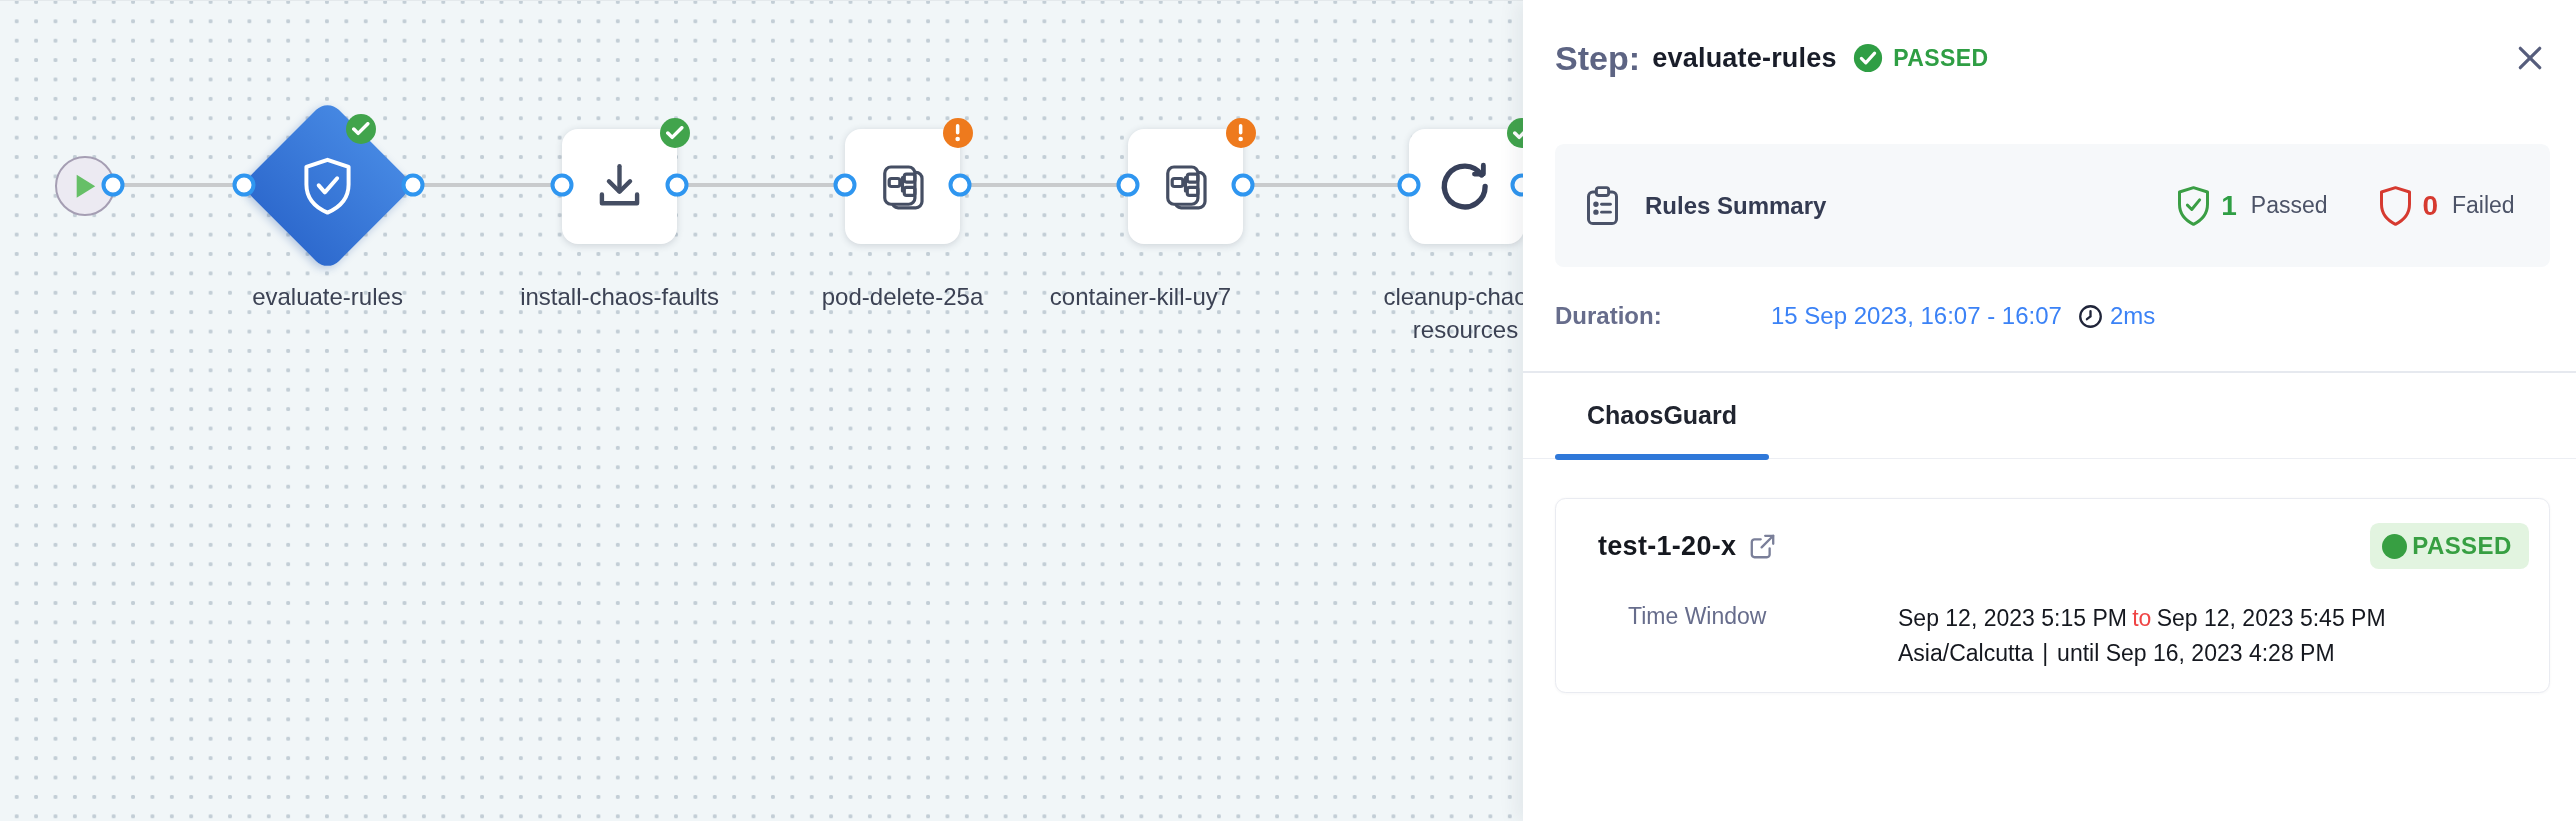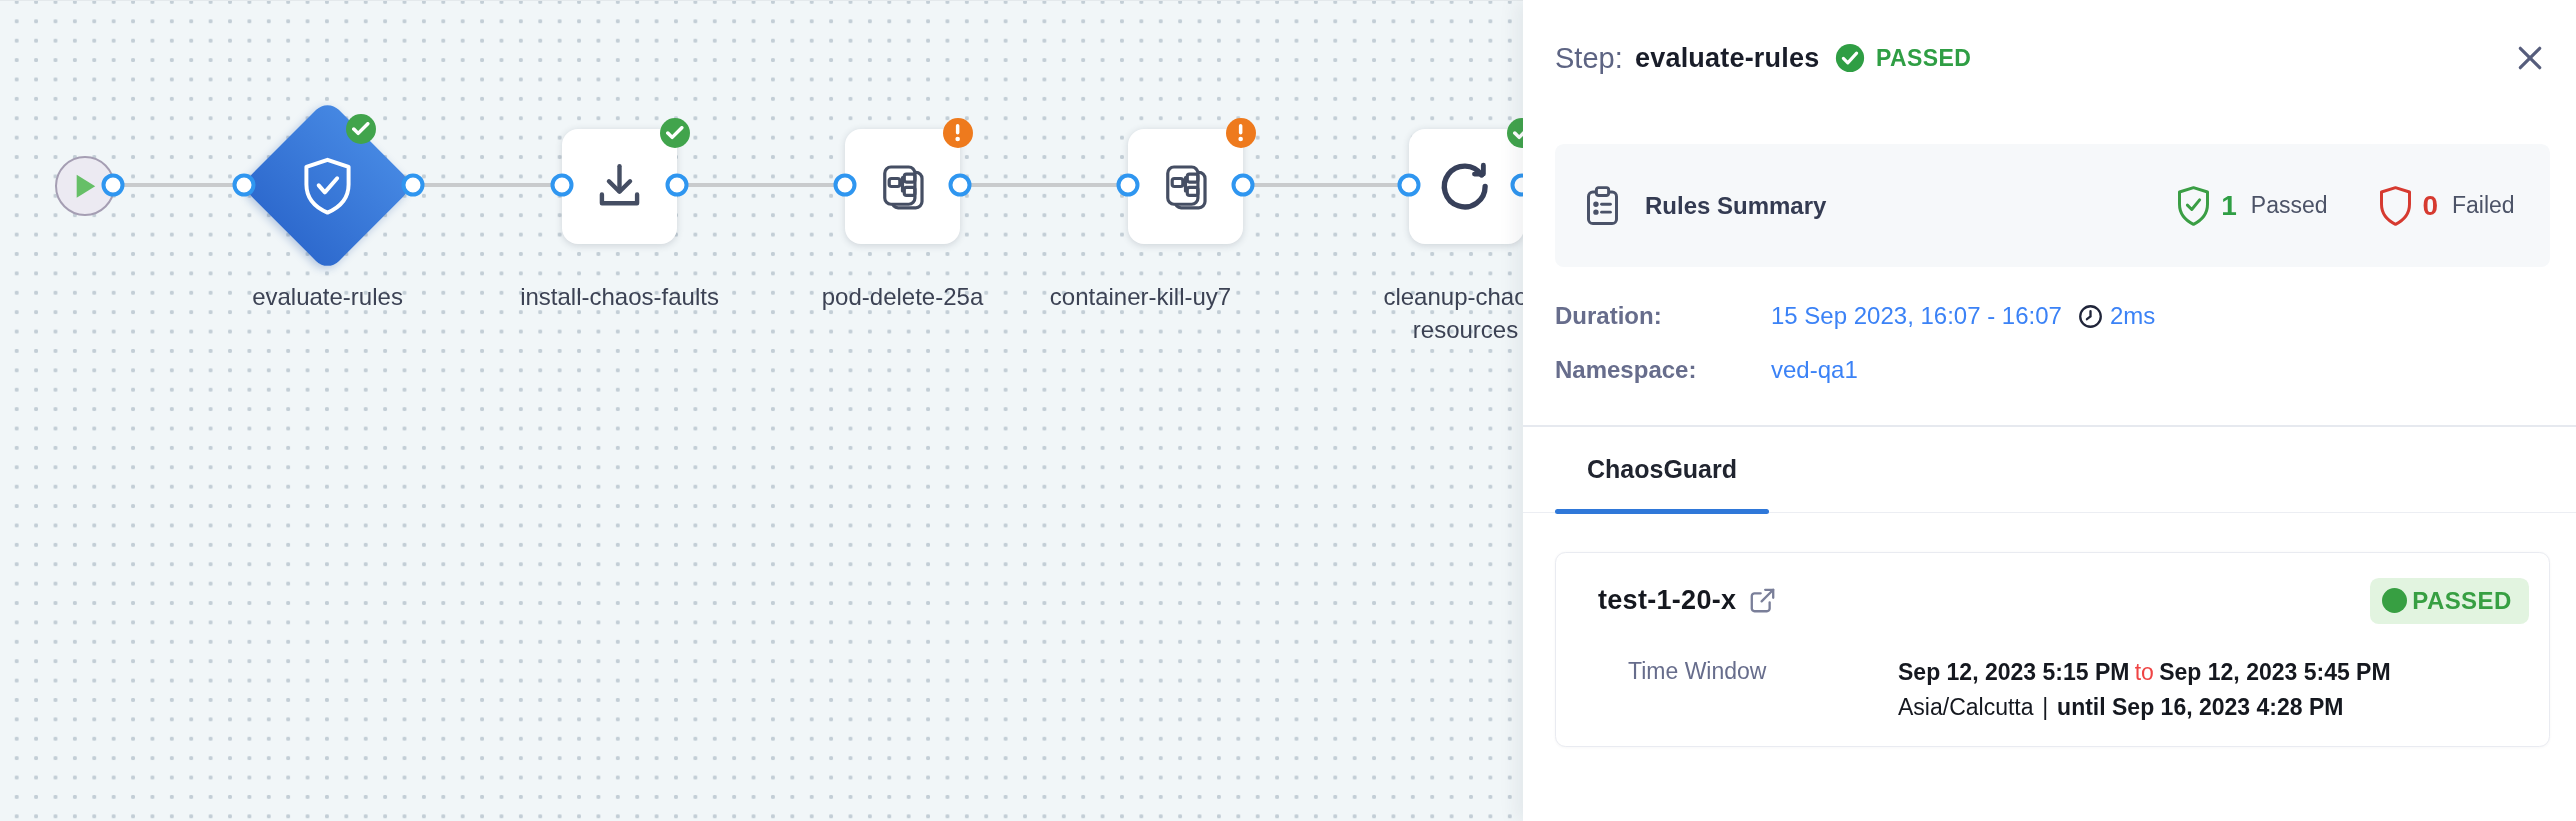--- a/index.html
+++ b/index.html
@@ -63,21 +63,21 @@
   .lbl-container{ left:1026px; }
   .lbl-cleanup  { left:1351px; }
 
   
   .panel {
     position:absolute; left:1523px; top:0; width:1053px; height:822px; background:#fff; z-index:10;
     box-shadow:-7px 0 17.6px rgba(40,50,70,.07);
     padding:0 26.4px 0 32px;
   }
   .p-header { margin-top:37px; height:42px; display:flex; align-items:center; }
-  .p-header .step-label { font-size:29px; color:#5d6483; font-weight:normal; margin-right:12.3px; }
+  .p-header .step-label { font-size:34px; color:#5d6483; font-weight:bold; margin-right:12.3px; }
   .p-header .step-name  { font-size:27px; color:#191d29; font-weight:bold; margin-right:16px; letter-spacing:0.2px; }
   .p-header .hdr-status { font-size:23px; color:#2f9e44; font-weight:bold; margin-left:10.6px; letter-spacing:0.4px; }
   .close-btn { margin-left:auto; width:39px; height:39px; display:flex; align-items:center; justify-content:center; cursor:pointer; }
 
   .rules-box {
     margin-top:65px; height:123px; border-radius:8.8px; background:#f6f8fa;
     display:flex; align-items:center; padding:0 35px 0 28px;
   }
   .rules-title { font-size:24px; font-weight:bold; color:#343b52; margin-left:23px; }
   .rb-right { margin-left:auto; display:flex; align-items:center; }
@@ -112,21 +112,21 @@
     margin-left:auto; height:46px; border-radius:8.8px; background:#e2f4e0;
     display:flex; align-items:center; padding:0 17.6px 0 12.3px;
   }
   .gc-pill .dot { width:25px; height:25px; border-radius:50%; background:#379f42; margin-right:5.3px; }
   .gc-pill .txt { font-size:24px; font-weight:bold; color:#379f42; letter-spacing:0.4px; }
 
   .gc-row { display:flex; align-items:flex-start; padding-left:72px; margin-top:30px; }
   .gc-row.tight { margin-top:7px; }
   .gc-row-label { width:270px; font-size:23px; color:#676d8c; padding-top:2.6px; }
   .gc-row-value { font-size:23px; color:#15181f; line-height:35px; }
-  .gc-bold { font-weight:bold; }
+  .gc-bold { font-weight:normal; }
   .gc-to { color:#ef4444; font-weight:normal; padding:0 5.3px; }
   .gc-sep { color:#15181f; padding:0 8.8px; font-weight:normal; }
   .chips { display:flex; align-items:center; gap:17.6px; }
   .chip {
     height:41px; border-radius:8px; background:#efeafc; color:#6b3bd1;
     font-size:21px; font-weight:bold; display:flex; align-items:center; padding:0 17.6px;
   }
 </style>
 </head>
 <body>
@@ -304,24 +304,20 @@
         <span class="clock">
           <svg width="25" height="25" viewBox="0 0 28 28" fill="none" stroke="#20253a" stroke-width="2.6" stroke-linecap="round">
               <circle cx="14" cy="14" r="11.5"></circle>
               <path d="M14 8 V14 L10 17"></path>
             </svg>
         </span>
         <span>2ms</span>
       </span>
     </div>
 
-    <div class="kv-row second">
-      <span class="kv-label">Namespace:</span>
-      <span class="kv-value">ved-qa1</span>
-    </div>
 
     <div class="divider"></div>
 
     <div class="tabbar">
       <div class="tab">
         <span class="tab-label">ChaosGuard</span>
         <span class="tab-underline"></span>
       </div>
     </div>
 

